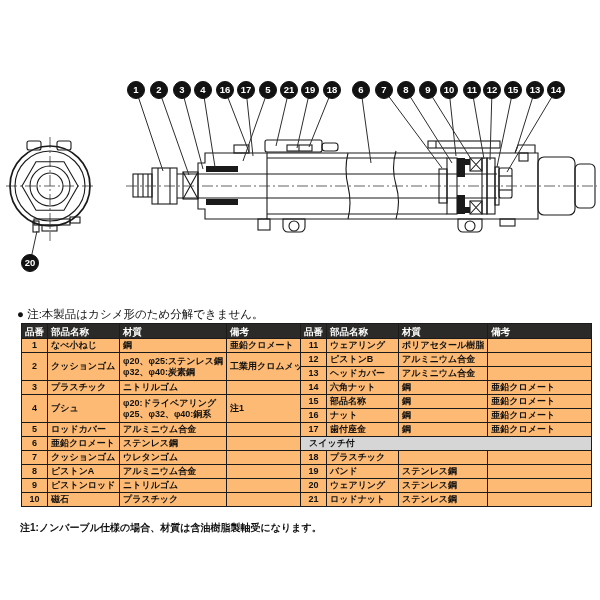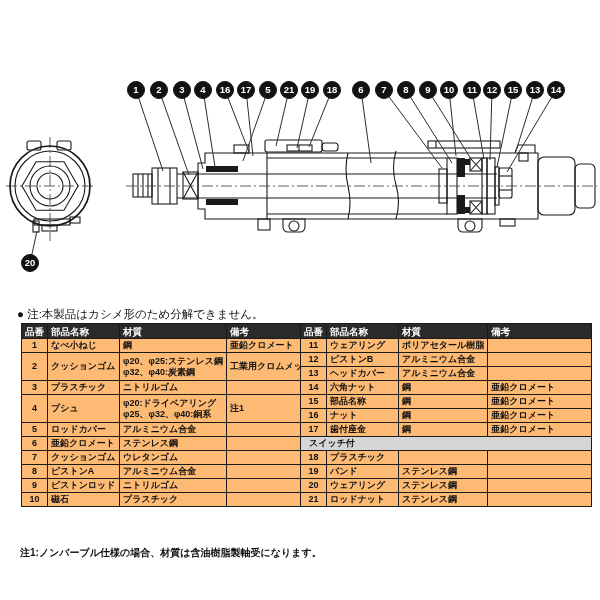--- a/index.html
+++ b/index.html
@@ -7,21 +7,21 @@
         font-family:"Liberation Sans","DejaVu Sans",sans-serif;color:#111;}
   svg text{font-family:"Liberation Sans","DejaVu Sans",sans-serif;}
   .ln{stroke:#1a1a1a;fill:none;stroke-width:1.1;}
   .lnt{stroke:#1a1a1a;fill:none;stroke-width:1.7;}
   .fillb{fill:#1a1a1a;stroke:none;}
   .cl{stroke:#3a3a3a;stroke-width:0.8;fill:none;stroke-dasharray:11 3 2 3;}
   .leader{stroke:#2d2d2d;stroke-width:1;}
   .co{fill:#121212;stroke:#121212;}
   .cot{fill:#ffffff;font-size:9.5px;font-weight:bold;text-anchor:middle;}
   .note-top{position:absolute;left:17px;top:307px;font-size:11.5px;font-weight:normal;white-space:nowrap;}
-  .note-bottom{position:absolute;left:20px;top:521px;font-size:10px;font-weight:bold;white-space:nowrap;margin-top:25px;}
+  .note-bottom{position:absolute;left:20px;top:521px;font-size:10px;font-weight:bold;white-space:nowrap;}
   table.parts{position:absolute;top:323px;border-collapse:collapse;table-layout:fixed;background:#fdba74;}
   #table-left{left:21px;}
   #table-right{left:300px;}
   table.parts th, table.parts td{
     border:1.5px solid #1b1b1b;padding:0 3px;font-weight:bold;font-size:9px;
     white-space:nowrap;overflow:hidden;line-height:11px;vertical-align:middle;}
   table.parts th{background:#2b2a28;color:#fff;text-align:left;font-size:9.5px;height:14px;}
   table.parts td.no{text-align:center;padding:0 1px;}
   table.parts tr.h1{height:14px;}
   table.parts tr.h2{height:28px;}

